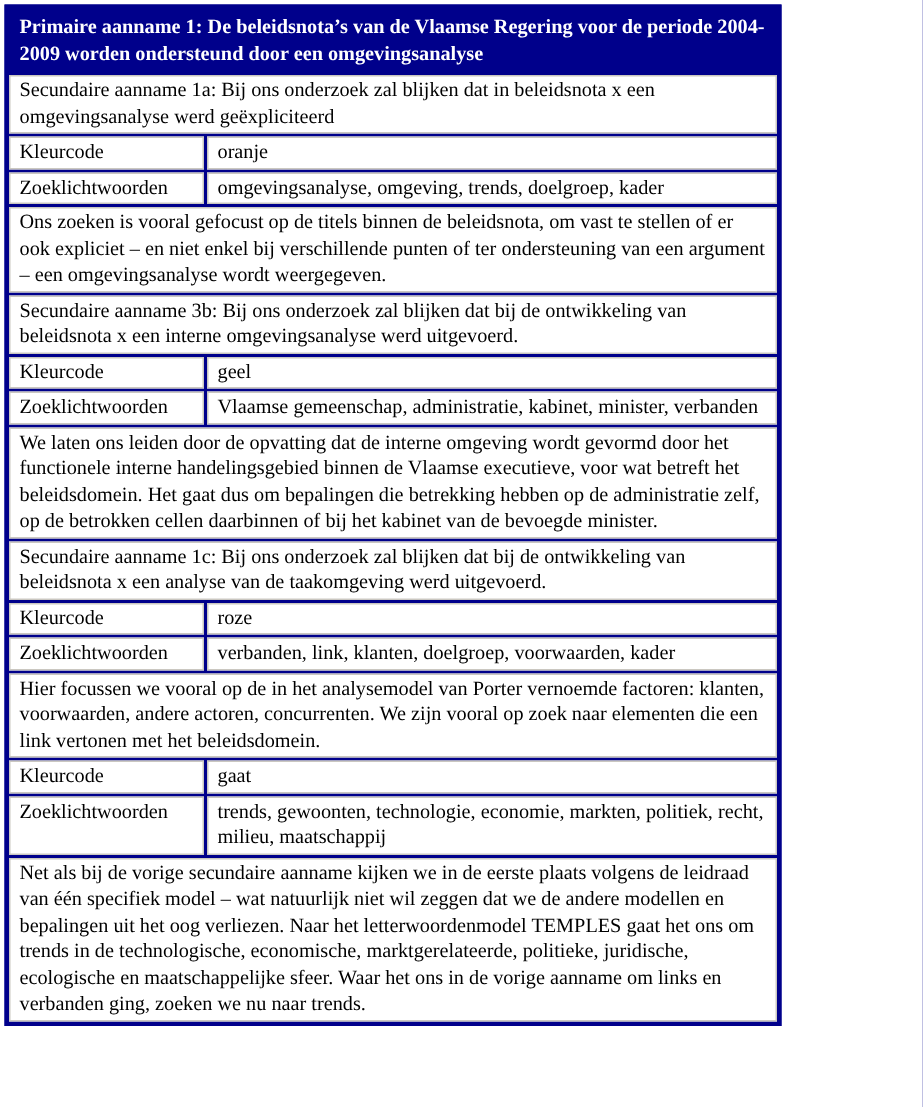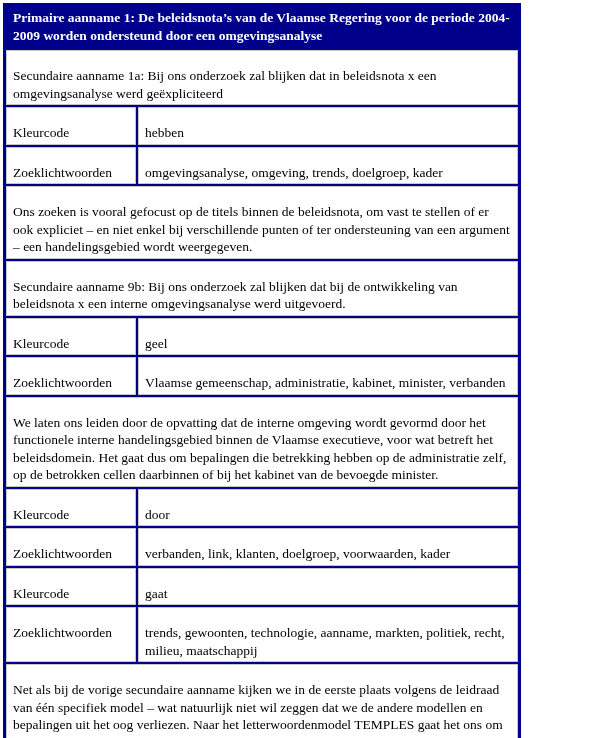--- a/index.html
+++ b/index.html
@@ -21,21 +21,21 @@
     border-collapse: separate;
     border-spacing: 2px;
     background: #00008B;           
     border: 1px solid #00008B;
     table-layout: fixed;
   }
   table.assumption-table td,
   table.assumption-table th {
     background: #ffffff;
     border: 1px solid #cac7c0;     
-    padding: 16px 6px 2px 6px;
+    padding: 0 6px 2px 6px;
     font-size: 13.5px;
     line-height: 17.5px;
     text-align: left;
     vertical-align: top;
     font-weight: normal;
     overflow: hidden;
   }
   table.assumption-table th.title-cell {
     background: #00008B;
     border: 1px solid #00008B;
@@ -60,60 +60,66 @@
     <tbody>
         <tr>
       <th class="title-cell" colspan="2">Primaire aanname 1: De beleidsnota’s van de Vlaamse Regering voor de periode 2004-2009 worden ondersteund door een omgevingsanalyse</th>
     </tr>
 
     <tr>
       <td class="full-cell" colspan="2">Secundaire aanname 1a: Bij ons onderzoek zal blijken dat in beleidsnota x een omgevingsanalyse werd geëxpliciteerd</td>
     </tr>
     <tr>
       <td class="label-cell">Kleurcode</td>
-      <td class="value-cell">hebben</td>
+      <td class="value-cell">oranje</td>
     </tr>
     <tr>
       <td class="label-cell">Zoeklichtwoorden</td>
       <td class="value-cell">omgevingsanalyse, omgeving, trends, doelgroep, kader</td>
     </tr>
     <tr>
-      <td class="full-cell" colspan="2">Ons zoeken is vooral gefocust op de titels binnen de beleidsnota, om vast te stellen of er ook expliciet – en niet enkel bij verschillende punten of ter ondersteuning van een argument – een handelingsgebied wordt weergegeven.</td>
+      <td class="full-cell" colspan="2">Ons zoeken is vooral gefocust op de titels binnen de beleidsnota, om vast te stellen of er ook expliciet – en niet enkel bij verschillende punten of ter ondersteuning van een argument – een omgevingsanalyse wordt weergegeven.</td>
     </tr>
 
     <tr>
-      <td class="full-cell" colspan="2">Secundaire aanname 9b: Bij ons onderzoek zal blijken dat bij de ontwikkeling van beleidsnota x een interne omgevingsanalyse werd uitgevoerd.</td>
+      <td class="full-cell" colspan="2">Secundaire aanname 3b: Bij ons onderzoek zal blijken dat bij de ontwikkeling van beleidsnota x een interne omgevingsanalyse werd uitgevoerd.</td>
     </tr>
     <tr>
       <td class="label-cell">Kleurcode</td>
       <td class="value-cell">geel</td>
     </tr>
     <tr>
       <td class="label-cell">Zoeklichtwoorden</td>
       <td class="value-cell">Vlaamse gemeenschap, administratie, kabinet, minister, verbanden</td>
     </tr>
     <tr>
       <td class="full-cell" colspan="2">We laten ons leiden door de opvatting dat de interne omgeving wordt gevormd door het functionele interne handelingsgebied binnen de Vlaamse executieve, voor wat betreft het beleidsdomein. Het gaat dus om bepalingen die betrekking hebben op de administratie zelf, op de betrokken cellen daarbinnen of bij het kabinet van de bevoegde minister.</td>
     </tr>
 
     <tr>
+      <td class="full-cell" colspan="2">Secundaire aanname 1c: Bij ons onderzoek zal blijken dat bij de ontwikkeling van beleidsnota x een analyse van de taakomgeving werd uitgevoerd.</td>
+    </tr>
+    <tr>
       <td class="label-cell">Kleurcode</td>
-      <td class="value-cell">door</td>
+      <td class="value-cell">roze</td>
     </tr>
     <tr>
       <td class="label-cell">Zoeklichtwoorden</td>
       <td class="value-cell">verbanden, link, klanten, doelgroep, voorwaarden, kader</td>
+    </tr>
+    <tr>
+      <td class="full-cell" colspan="2">Hier focussen we vooral op de in het analysemodel van Porter vernoemde factoren: klanten, voorwaarden, andere actoren, concurrenten. We zijn vooral op zoek naar elementen die een link vertonen met het beleidsdomein.</td>
     </tr>
 
     <tr>
       <td class="label-cell">Kleurcode</td>
       <td class="value-cell">gaat</td>
     </tr>
     <tr>
       <td class="label-cell">Zoeklichtwoorden</td>
-      <td class="value-cell">trends, gewoonten, technologie, aanname, markten, politiek, recht, milieu, maatschappij</td>
+      <td class="value-cell">trends, gewoonten, technologie, economie, markten, politiek, recht, milieu, maatschappij</td>
     </tr>
     <tr>
       <td class="full-cell" colspan="2">Net als bij de vorige secundaire aanname kijken we in de eerste plaats volgens de leidraad van één specifiek model – wat natuurlijk niet wil zeggen dat we de andere modellen en bepalingen uit het oog verliezen. Naar het letterwoordenmodel TEMPLES gaat het ons om trends in de technologische, economische, marktgerelateerde, politieke, juridische, ecologische en maatschappelijke sfeer. Waar het ons in de vorige aanname om links en verbanden ging, zoeken we nu naar trends.</td>
     </tr>
   </tbody>
     </table>
 </div>
 
 </body></html>

